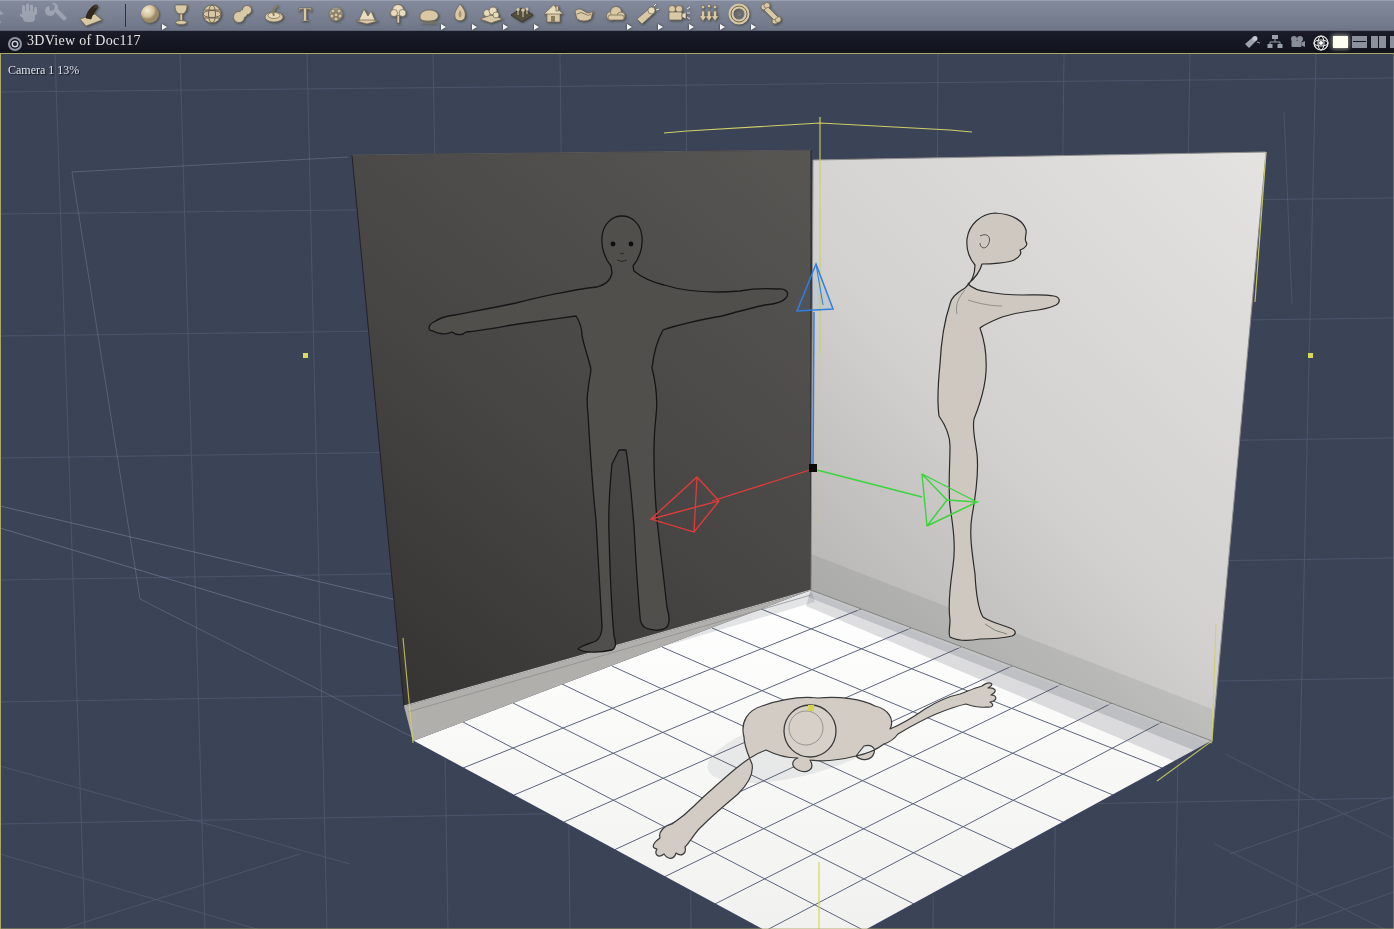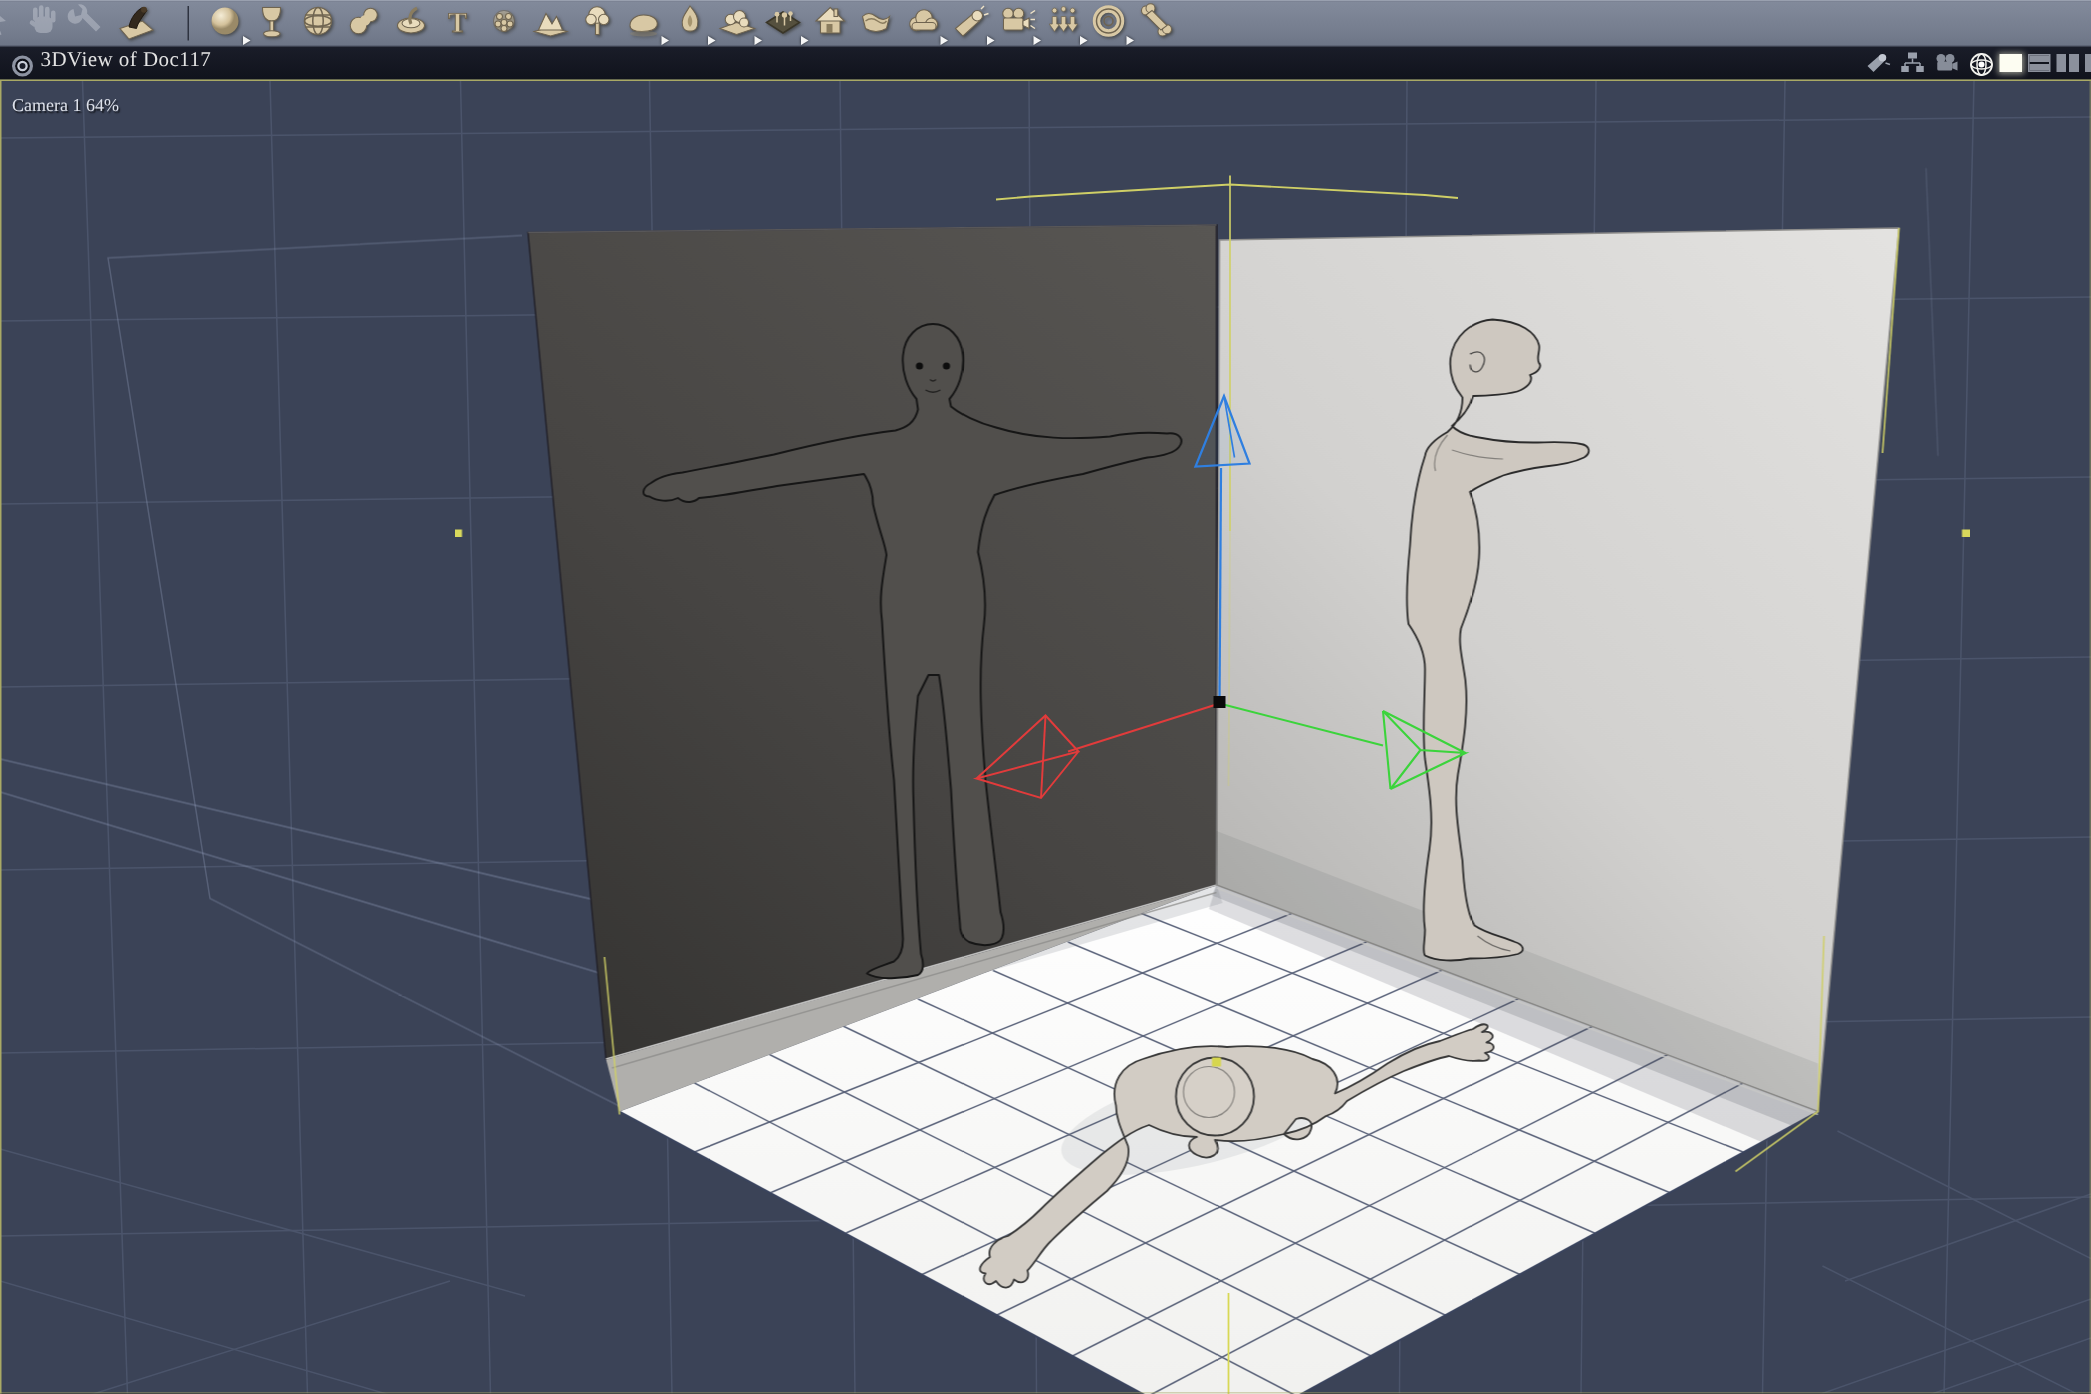--- a/index.html
+++ b/index.html
@@ -319,21 +319,21 @@
         </svg>
     </span>
 
     <span class="lay-btn lay-active" style="left:1333px"></span>
     <span class="lay-btn lay-split" style="left:1352px"></span>
     <span class="lay-btn lay-quad" style="left:1371px"></span>
     <span class="lay-btn lay-quad" style="left:1390px"></span>
   </div>
 
   <div id="viewport">
-    <div id="camera-label">Camera 1 64%</div>
+    <div id="camera-label">Camera 1 13%</div>
 
     <svg id="scene" width="1394" height="876" viewBox="0 0 1394 876">
       <defs>
         <linearGradient id="gDark" gradientUnits="userSpaceOnUse" x1="811" y1="100" x2="360" y2="660">
           <stop offset="0" stop-color="#585653"></stop>
             <stop offset=".55" stop-color="#474543"></stop>
             <stop offset="1" stop-color="#333230"></stop>
         </linearGradient>
         <linearGradient id="gLight" gradientUnits="userSpaceOnUse" x1="1260" y1="110" x2="815" y2="560">
           <stop offset="0" stop-color="#e3e2e0"></stop>

